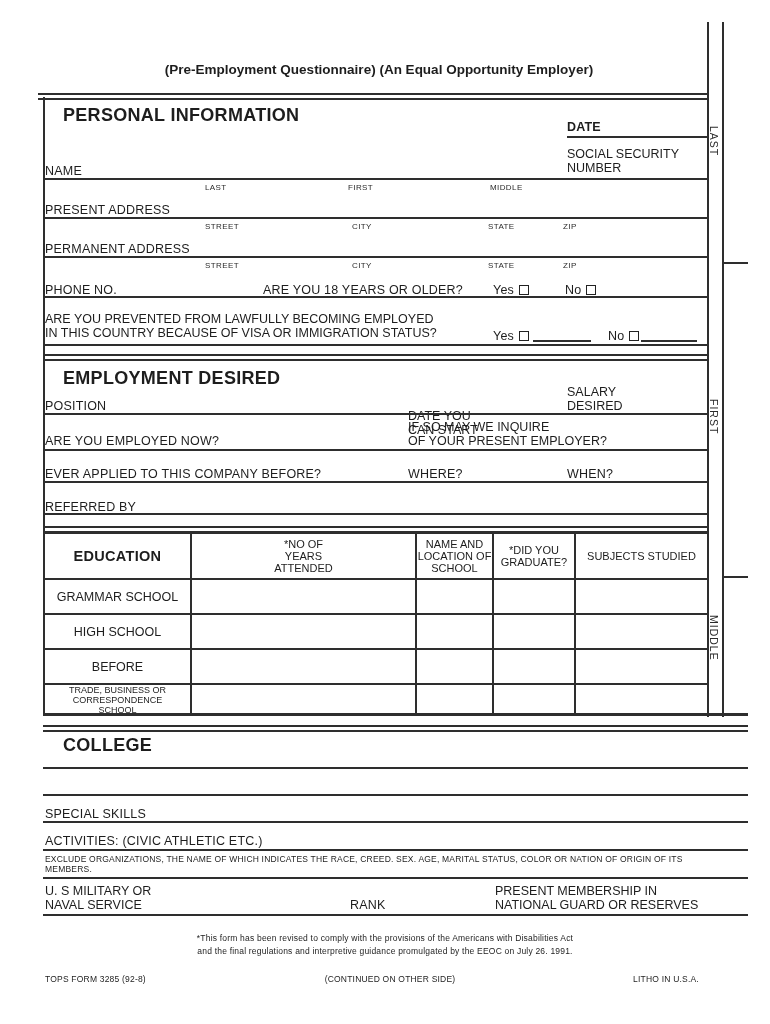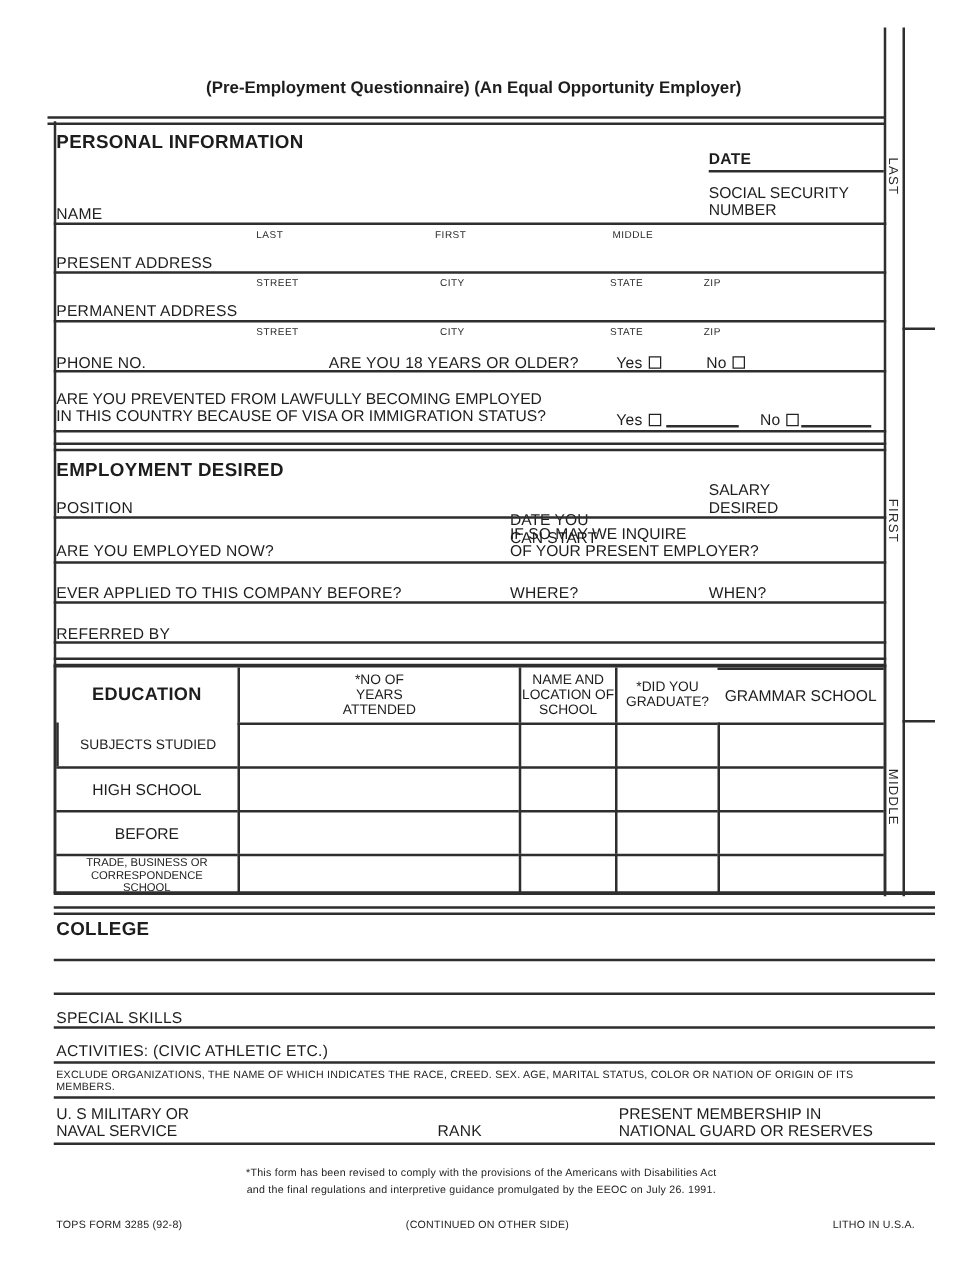--- a/index.html
+++ b/index.html
@@ -8,21 +8,21 @@
     font-family:"Liberation Sans","DejaVu Sans",sans-serif;color:#1d1d1d;
   }
   .abs{position:absolute;}
   .rule{position:absolute;background:#2e2e2e;height:2px;}
   .rule.thick{height:3px;}
   .dbl{position:absolute;height:7px;border-top:2px solid #2e2e2e;border-bottom:2px solid #2e2e2e;box-sizing:border-box;}
   .vrule{position:absolute;background:#2e2e2e;width:2px;}
   .lbl{font-size:12.5px;letter-spacing:.2px;}
   .lbl2{font-size:12.5px;line-height:13.5px;white-space:pre-line;}
   .sub{font-size:8px;letter-spacing:.4px;color:#2a2a2a;}
-  .sect{font-size:15px;font-weight:bold;letter-spacing:.3px;}
+  .sect{font-size:18px;font-weight:bold;letter-spacing:.3px;margin-left:18px;}
   .title{font-size:23px;font-weight:bold;letter-spacing:1.5px;}
   .subtitle{font-size:13.5px;font-weight:bold;}
   .vert{position:absolute;writing-mode:vertical-rl;font-size:10.5px;letter-spacing:1px;color:#2a2a2a;}
   .cbx{display:inline-block;width:8px;height:8px;border:1.5px solid #222;margin-left:5px;vertical-align:-1px;}
   .ansline{display:inline-block;border-bottom:2px solid #2e2e2e;height:11px;vertical-align:-2px;}
   .note{font-size:8.5px;letter-spacing:.2px;}
   .etable{position:absolute;left:43px;top:532px;width:666px;height:183px;box-sizing:border-box;
     border:2px solid #2e2e2e;border-bottom:none;display:grid;
     grid-template-columns:145px 225px 77px 82px 1fr;grid-template-rows:44px 35px 35px 35px 32px;}
   .et-cell{box-sizing:border-box;display:flex;align-items:center;justify-content:center;text-align:center;}
@@ -116,23 +116,23 @@
   <div class="dbl" style="left:43px;top:526px;width:666px;"></div>
 
   <div class="etable">
     <div class="et-cell et-edu">EDUCATION</div>
     <div class="et-cell et-head bl">*NO OF
 YEARS
 ATTENDED</div>
     <div class="et-cell et-head bl">NAME AND LOCATION OF SCHOOL</div>
     <div class="et-cell et-head bl">*DID YOU
 GRADUATE?</div>
+    <div class="et-cell et-head bl">SUBJECTS STUDIED</div>
+
     <div class="et-cell et-row bt">GRAMMAR SCHOOL</div>
-
-    <div class="et-cell et-head bl">SUBJECTS STUDIED</div>
     <div class="et-cell bl bt"></div>
     <div class="et-cell bl bt"></div>
     <div class="et-cell bl bt"></div>
     <div class="et-cell bl bt"></div>
 
     <div class="et-cell et-row bt">HIGH SCHOOL</div>
     <div class="et-cell bl bt"></div>
     <div class="et-cell bl bt"></div>
     <div class="et-cell bl bt"></div>
     <div class="et-cell bl bt"></div>
@@ -171,15 +171,15 @@
   <div class="abs lbl" style="left:350px;top:898px;">RANK</div>
   <div class="abs lbl2" style="left:495px;top:885px;">PRESENT MEMBERSHIP IN
 NATIONAL GUARD OR RESERVES</div>
   <div class="rule" style="left:43px;top:914px;width:705px;"></div>
 
   <div class="abs note center-block" style="left:105px;top:932px;width:560px;line-height:13px;white-space:pre-line;">*This form has been revised to comply with the provisions of the Americans with Disabilities Act
 and the final regulations and interpretive guidance promulgated by the EEOC on July 26. 1991.</div>
 
   <div class="abs note" style="left:45px;top:974px;">TOPS FORM 3285 (92-8)</div>
   <div class="abs note center-block" style="left:0;top:974px;width:780px;">(CONTINUED ON OTHER SIDE)</div>
-  <div class="abs note" style="left:600px;top:974px;width:132px;text-align:right;">LITHO IN U.S.A.</div>
+  <div class="abs note" style="left:600px;top:974px;width:132px;text-align:center;">LITHO IN U.S.A.</div>
 
 </div>
 
 </body></html>

